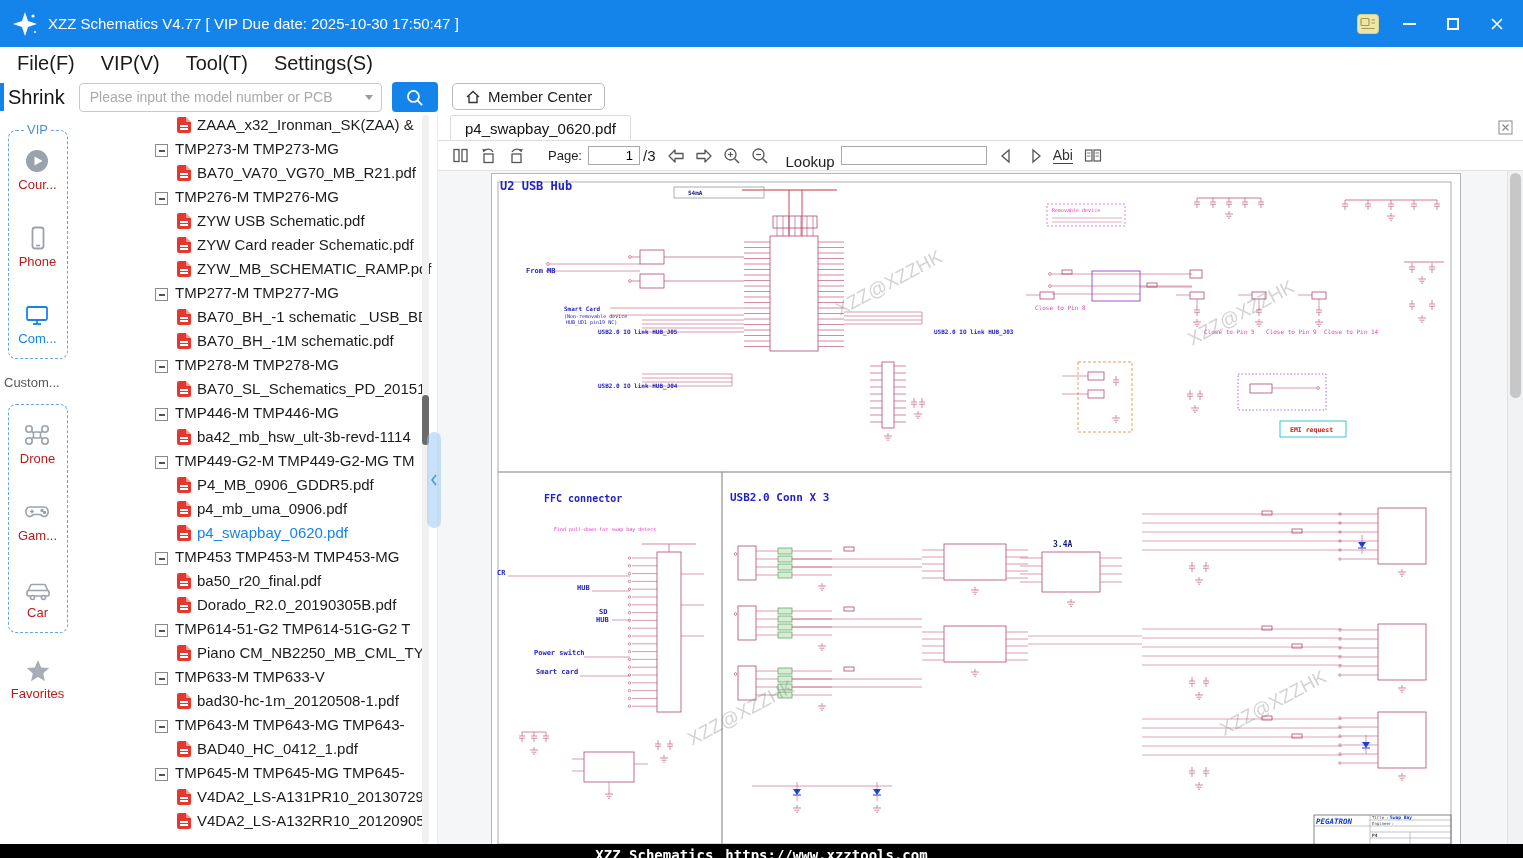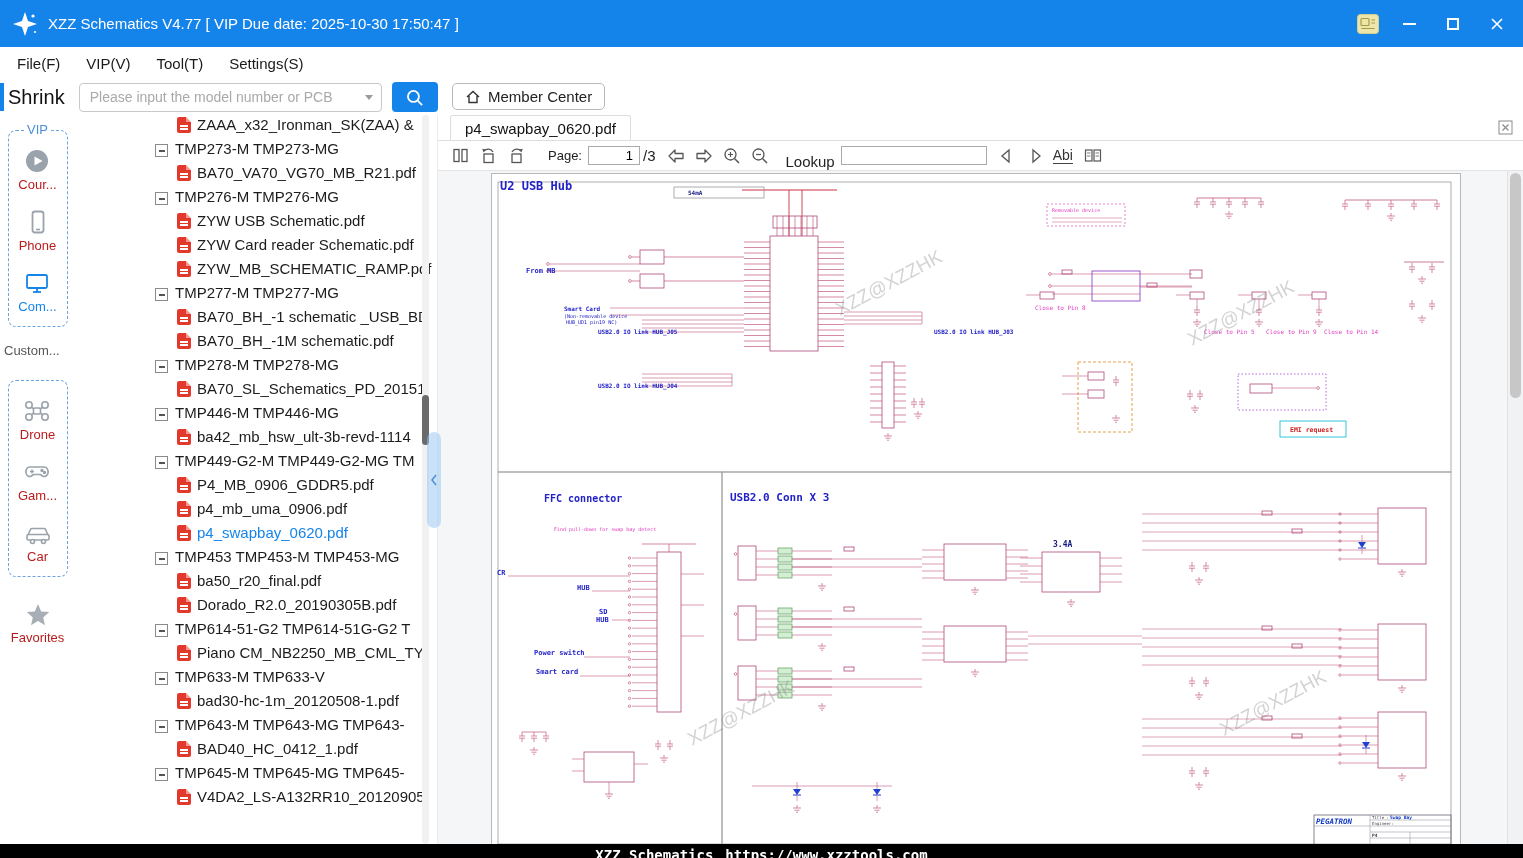--- a/index.html
+++ b/index.html
@@ -8,40 +8,40 @@
   .titlebar{height:47px;background:#1584ea;display:flex;align-items:center;color:#fff;padding:0 12px}
   .logo{margin-right:10px;flex:none}
   .title-text{font-size:15px;white-space:nowrap}
   .tb-right{margin-left:auto;display:flex;align-items:center;gap:16px}
   .tb-btn{width:28px;height:28px;display:flex;align-items:center;justify-content:center;cursor:pointer}
   .min-glyph{width:13px;border-bottom:2px solid #fff}
   .max-glyph{width:12px;height:12px;border:2px solid #fff}
   .license{display:flex;align-items:center;cursor:pointer}
   
   .menubar{height:32px;display:flex;align-items:center;padding-left:4px;background:#fff}
-  .menu-item{font-size:15px;padding:0 13px;color:#1a1a1a;cursor:pointer}
+  .menu-item{font-size:20px;padding:0 13px;color:#1a1a1a;cursor:pointer}
   
   .toolbar{height:36px;display:flex;align-items:center;position:relative;background:#fff}
   .accent{position:absolute;left:0;top:4px;width:4px;height:28px;background:#1584ea}
   .shrink{margin-left:8px;font-size:20px;background:none;border:none;color:#111;cursor:pointer}
   .searchwrap{position:relative;margin-left:14px}
   .searchinput{width:303px;height:29px;border:1px solid #c9c9c9;border-radius:4px;padding:0 26px 0 10px;font-size:14px;color:#333;outline:none;font-family:"Liberation Sans",sans-serif}
   .searchinput::placeholder{color:#a9a9a9}
   .dd{position:absolute;right:9px;top:12px;width:0;height:0;border-left:4.5px solid transparent;border-right:4.5px solid transparent;border-top:5.5px solid #9a9a9a;cursor:pointer}
   .searchbtn{margin-left:10px;width:46px;height:30px;background:#1584ea;border:none;border-radius:4px;display:flex;align-items:center;justify-content:center;cursor:pointer}
   .member{position:absolute;left:452px;top:4px;height:27px;display:flex;align-items:center;gap:7px;padding:0 12px;background:#fff;border:1px solid #b9b9b9;border-radius:5px;font-size:15px;color:#222;cursor:pointer}
   
   .main{display:flex;height:729px;position:relative;background:#fff}
   .iconbar{width:75px;display:flex;flex-direction:column;align-items:center;padding-top:6px;background:#fff;flex:none}
-  .vipbox{width:60px;border:1px dashed #6ba3dc;border-radius:8px;position:relative;display:flex;flex-direction:column;align-items:center;gap:15px;padding:15px 0 12px;margin-top:9px}
+  .vipbox{width:60px;border:1px dashed #6ba3dc;border-radius:8px;position:relative;display:flex;flex-direction:column;align-items:center;gap:31px;padding:15px 0 12px;margin-top:9px}
   .viplabel{position:absolute;top:-9px;left:50%;transform:translateX(-50%);background:#fff;padding:0 3px;color:#4a90d9;font-size:13px}
   .sideitem{display:flex;flex-direction:column;align-items:center;gap:1px;cursor:pointer}
   .sidelabel{font-size:13px;color:#b91c1c;max-width:56px;overflow:hidden;white-space:nowrap}
   .sideitem.active .sidelabel{color:#1584ea}
-  .customlabel{align-self:flex-start;margin:16px 0 12px 4px;font-size:13px;color:#555}
+  .customlabel{align-self:flex-start;margin:16px 0 4px 4px;font-size:13px;color:#555}
   .custombox{margin-top:10px}
   .fav{margin-top:24px}
   
   .treepanel{width:362px;position:relative;background:#fff;overflow:hidden;flex:none}
   .tree{margin-top:-6px}
   .trow{height:24px;display:flex;align-items:flex-end;font-size:15px;color:#1c1c1c;white-space:nowrap;cursor:pointer;overflow:hidden}
   .trow.cat{padding-left:80px}
   .trow.file{padding-left:102px}
   .cicon{width:13px;height:13px;border:1px solid #8a8a8a;position:relative;margin-right:7px;flex:none;background:#fff}
   .cicon::after{content:"";position:absolute;left:2.5px;top:5px;width:6px;height:1.5px;background:#555}
@@ -308,20 +308,24 @@
           <span class="cicon"></span>
           <span class="tlabel">TMP643-M TMP643-MG TMP643-</span>
         </div>
         <div class="trow file">
           <span class="picon"></span>
           <span class="tlabel">BAD40_HC_0412_1.pdf</span>
         </div>
         <div class="trow cat">
           <span class="cicon"></span>
           <span class="tlabel">TMP645-M TMP645-MG TMP645-</span>
+        </div>
+        <div class="trow file">
+          <span class="picon"></span>
+          <span class="tlabel">V4DA2_LS-A131PR10_20130729</span>
         </div>
         <div class="trow file">
           <span class="picon"></span>
           <span class="tlabel">V4DA2_LS-A132RR10_20120905</span>
         </div>
       </div>
     <div class="tscroll">
         <div class="tthumb"></div>
       </div>
   </div>

